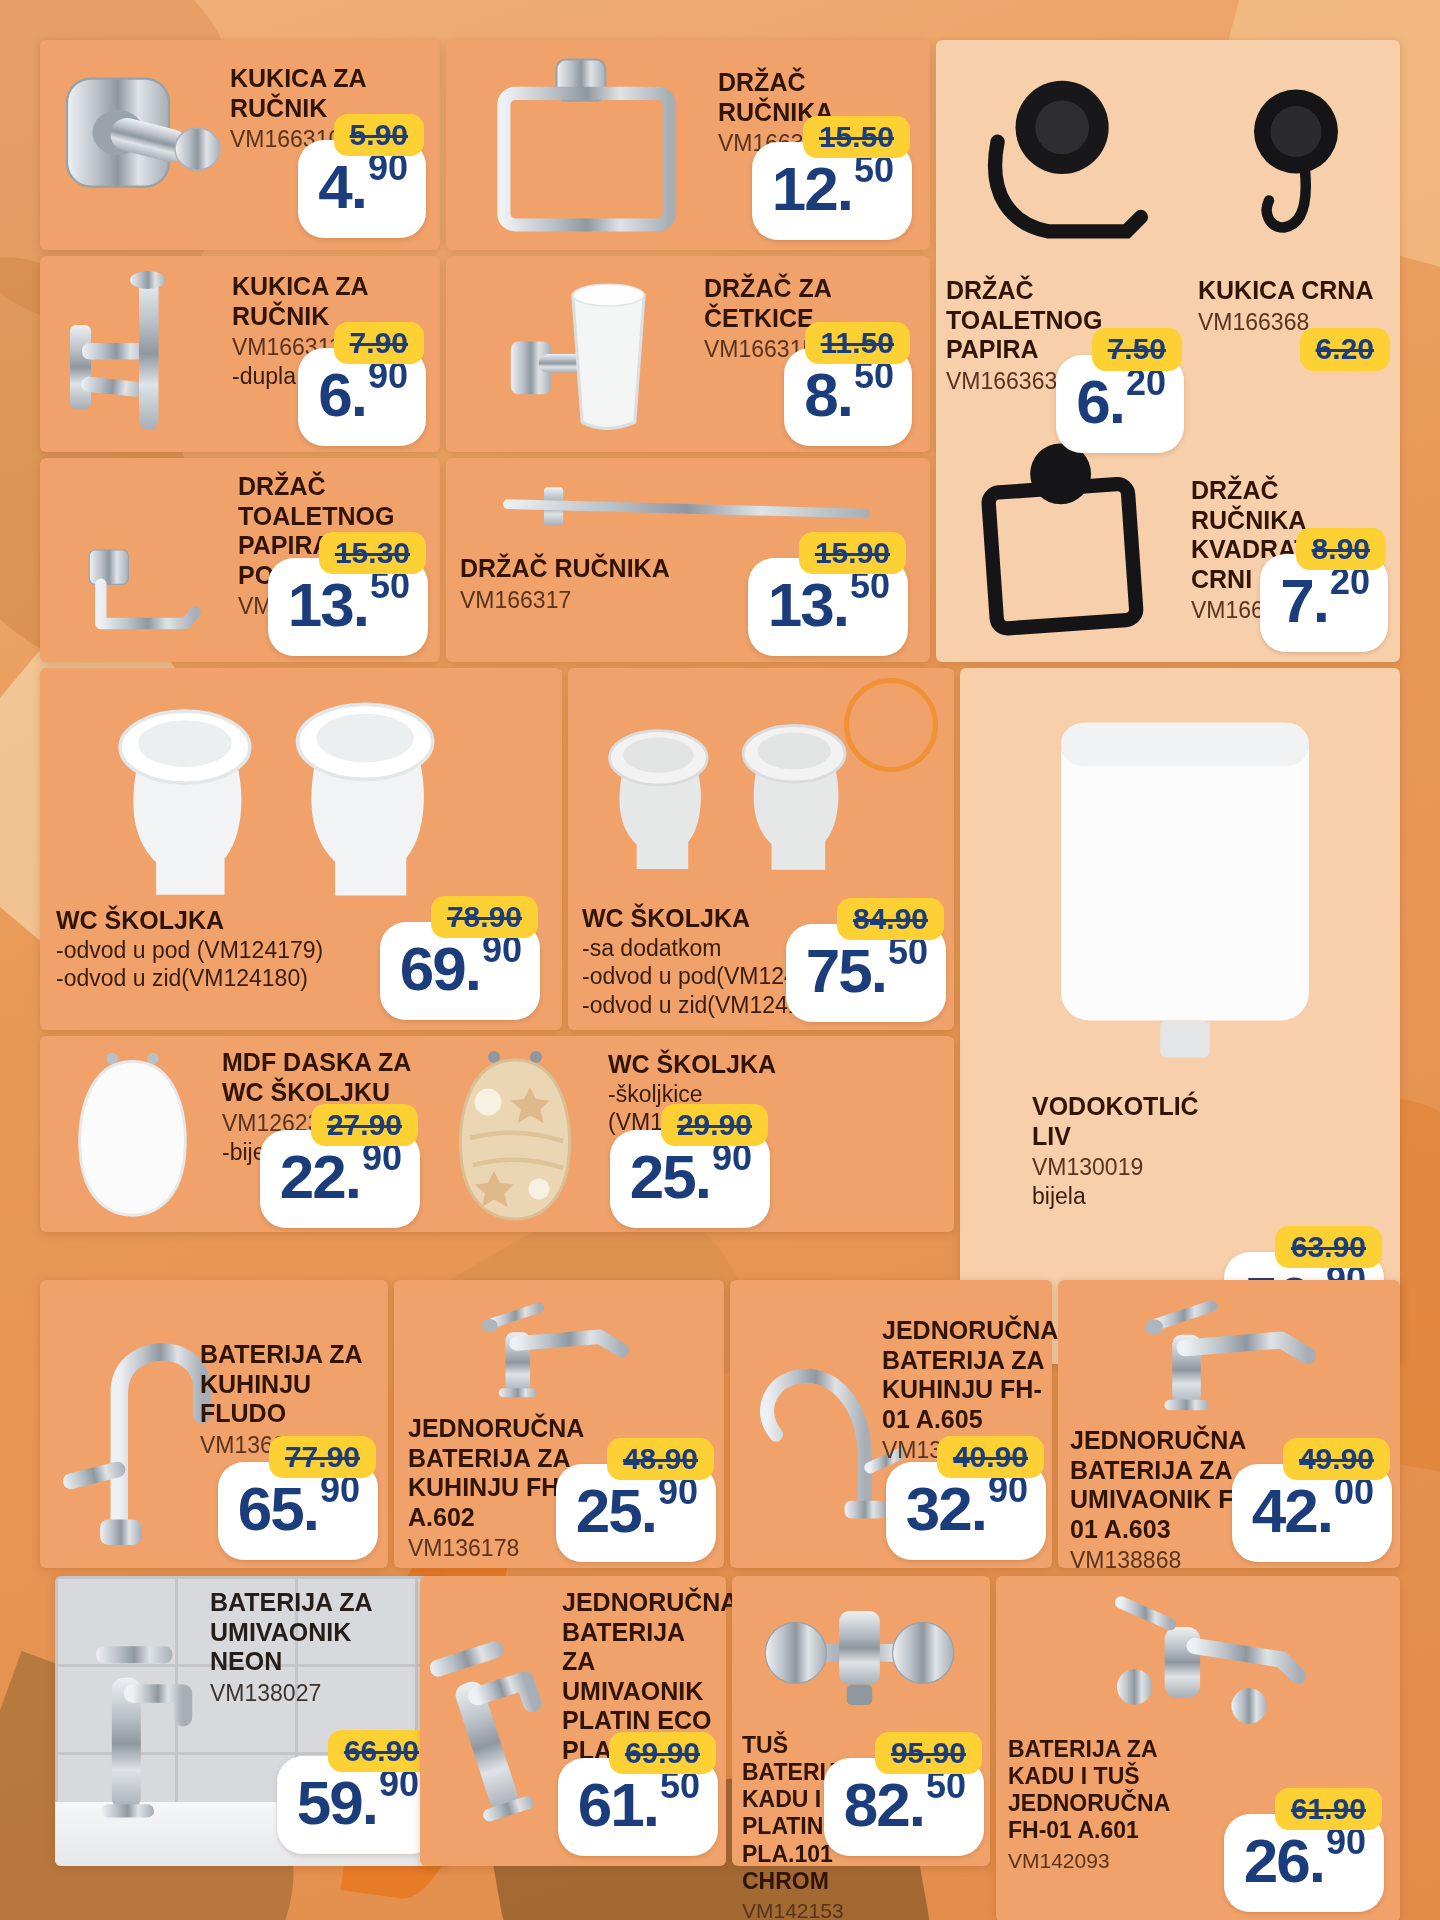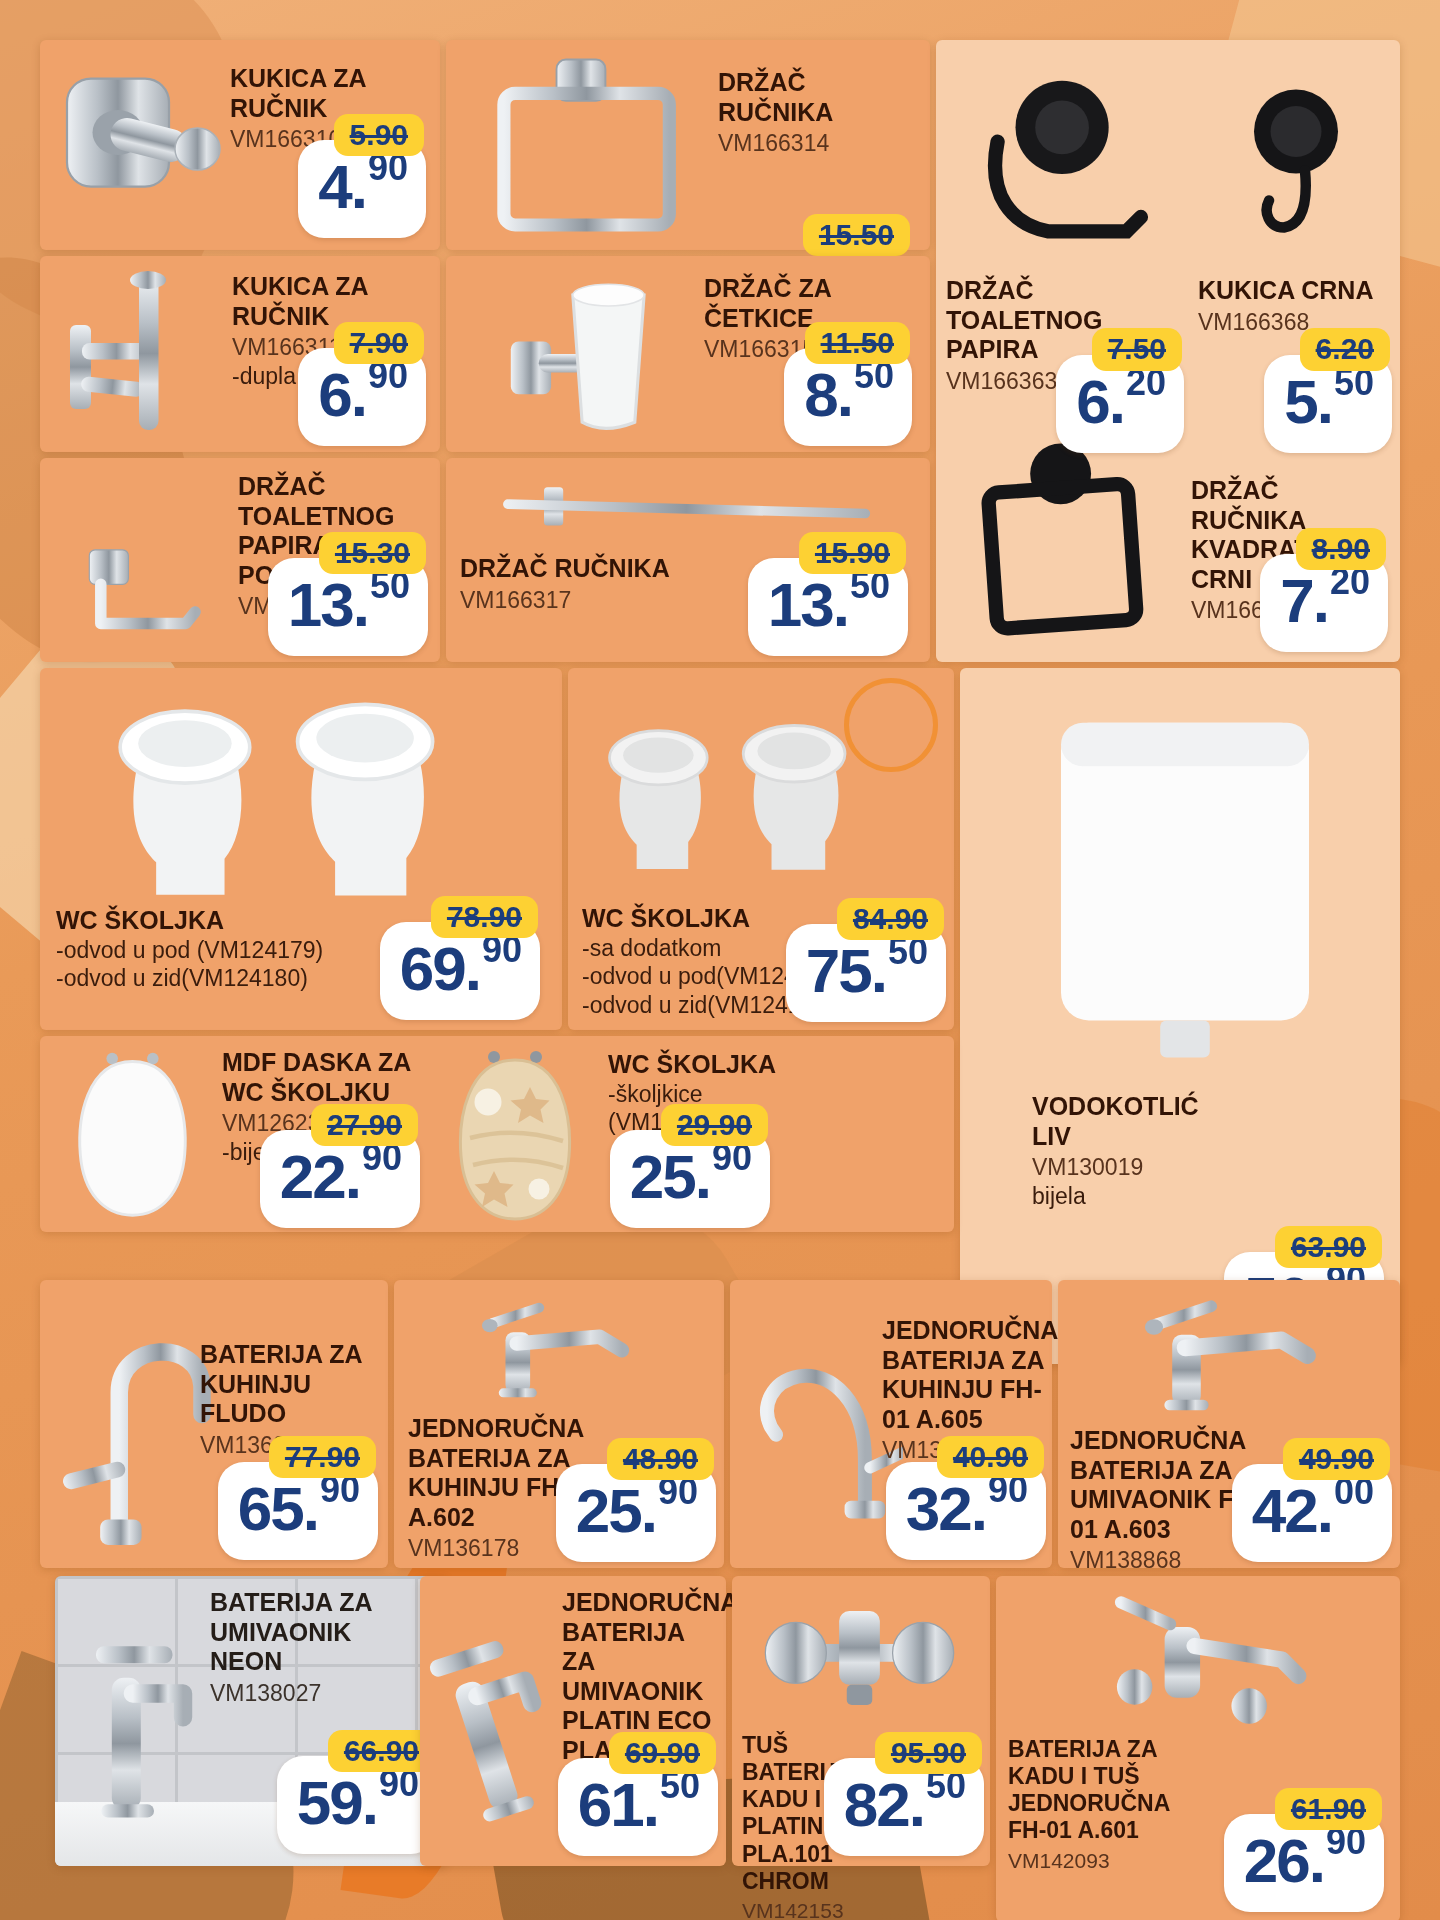--- a/index.html
+++ b/index.html
@@ -221,20 +221,21 @@
   <section class="card" style="left:446px;top:40px;width:484px;height:210px">
     <div class="pimg" style="left:25px;top:12px;width:235px;height:188px"><svg viewBox="0 0 110 100">
           <use href="#sym-ring-square"></use>
         </svg></div>
     <div class="info" style="left:272px;top:28px;width:200px">
       <div class="t">DRŽAČ RUČNIKA</div>
       <div class="code">VM166314</div>
     </div>
     <div class="price" style="right:18px;bottom:10px">
       <div class="old">15.50</div>
+      <div class="new"><span>12.</span><sup>50</sup></div>
     </div>
   </section>
 
   <section class="card" style="left:446px;top:256px;width:484px;height:196px">
     <div class="pimg" style="left:28px;top:5px;width:210px;height:186px"><svg viewBox="0 0 100 120">
           <use href="#sym-cup-holder"></use>
         </svg></div>
     <div class="info" style="left:258px;top:18px;width:215px">
       <div class="t">DRŽAČ ZA ČETKICE</div>
       <div class="code">VM166315</div>
@@ -274,21 +275,20 @@
 
     <div class="pimg" style="left:282px;top:30px;width:150px;height:195px"><svg viewBox="0 0 100 120">
           <use href="#sym-black-hook"></use>
         </svg></div>
     <div class="info" style="left:262px;top:236px;width:195px">
       <div class="t">KUKICA CRNA</div>
       <div class="code">VM166368</div>
     </div>
     <div class="price" style="right:8px;top:288px">
       <div class="old">6.20</div>
-      <div class="new"><span>5.</span><sup>50</sup></div>
     </div>
 
     <div class="pimg" style="left:15px;top:398px;width:230px;height:215px"><svg viewBox="0 0 110 120">
           <use href="#sym-black-ring"></use>
         </svg></div>
     <div class="info" style="left:255px;top:436px;width:200px">
       <div class="t">DRŽAČ RUČNIKA KVADRATNI CRNI</div>
       <div class="code">VM166366</div>
     </div>
     <div class="price" style="right:12px;bottom:10px">

